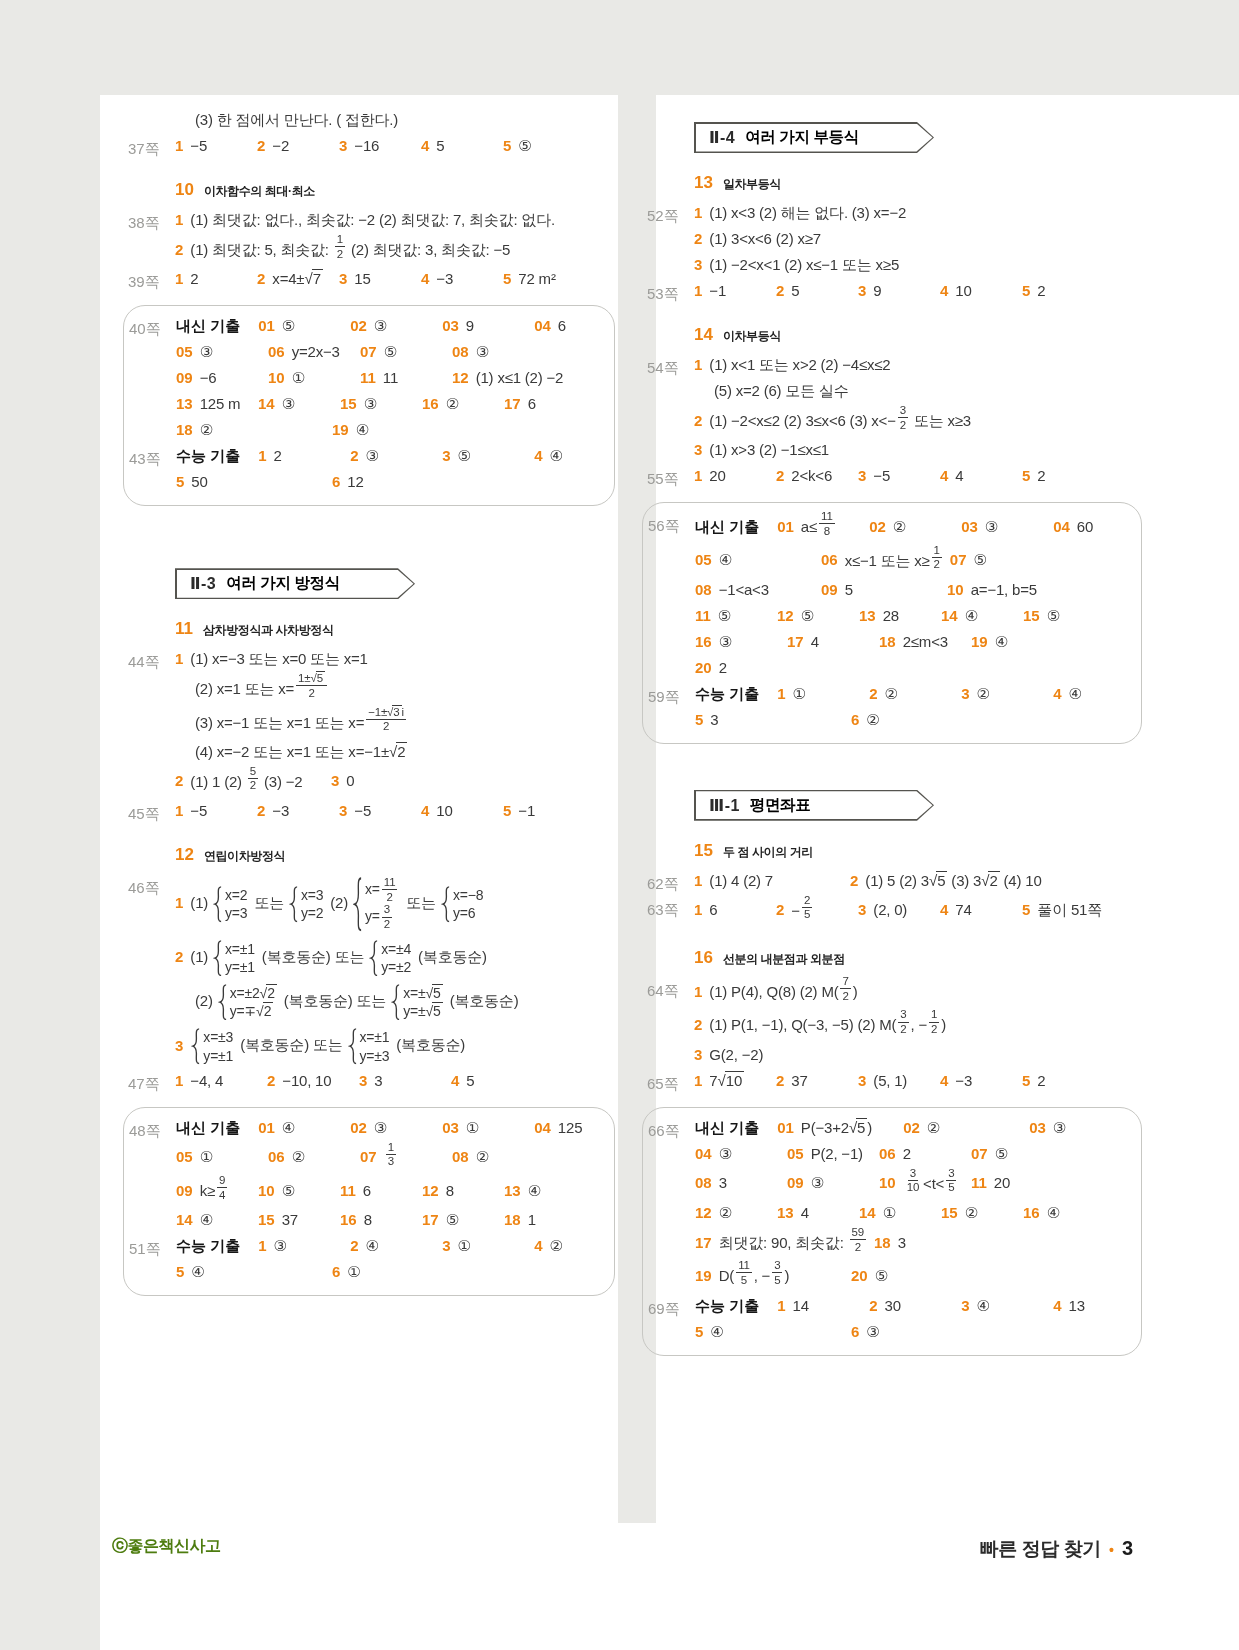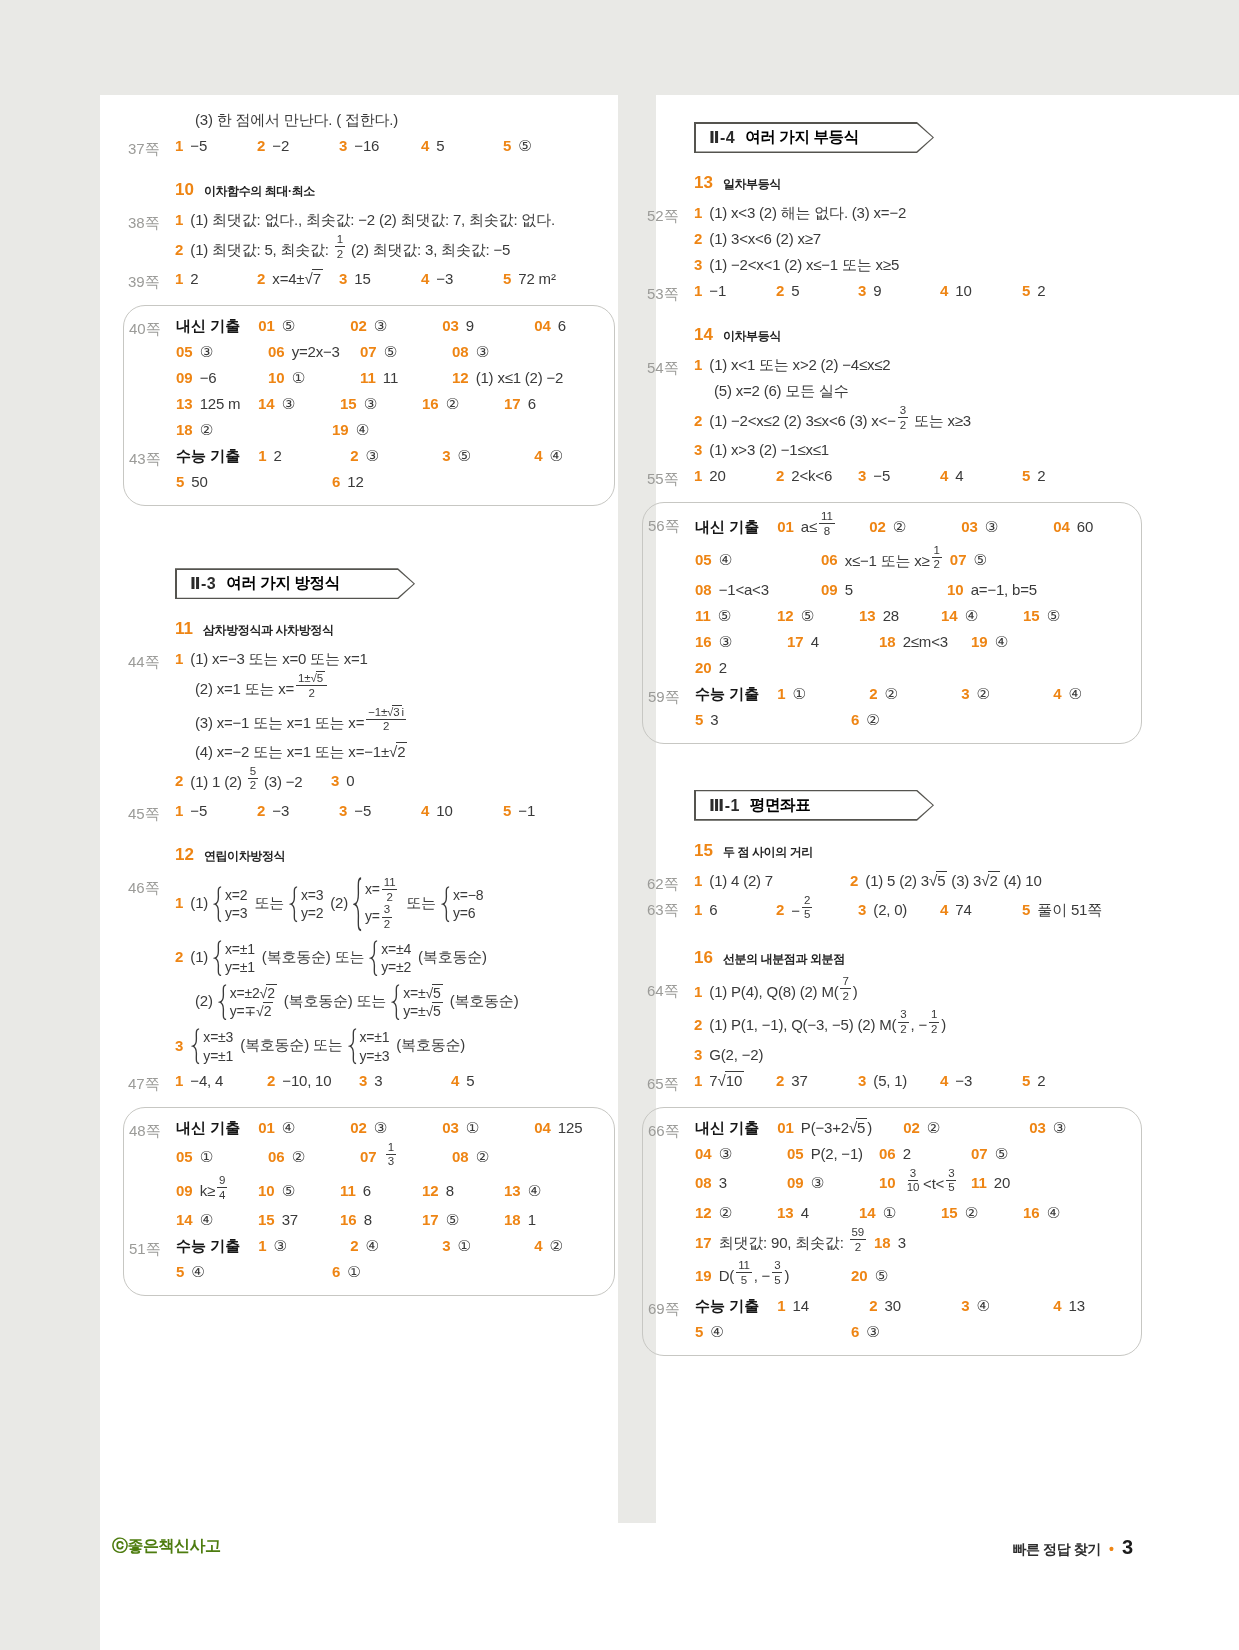--- a/index.html
+++ b/index.html
@@ -66,21 +66,21 @@
   .rt{white-space:nowrap;}
   .rt .rs{letter-spacing:-1px;}
   .rt .rd{border-top:1.1px solid currentColor;padding:0 2px 0 1px;}
   .sys{display:inline-flex;align-items:center;vertical-align:middle;margin:1px 3px 1px 1px;}
   .sys .br{align-self:stretch;width:9px;min-height:30px;margin-right:3px;}
   .sys .st{display:flex;flex-direction:column;justify-content:center;font-size:14px;line-height:1.3;align-items:flex-start;}
 
   
   .footer-brand{position:absolute;left:112px;top:1536px;font-weight:700;font-size:16px;color:#4d7c0f;letter-spacing:-0.5px;}
   .footer-right{position:absolute;right:106px;top:1536px;display:flex;align-items:baseline;gap:8px;}
-  .footer-label{font-weight:700;color:#2b2b2b;font-size:14px;letter-spacing:-0.4px;}
+  .footer-label{font-weight:700;color:#2b2b2b;font-size:19px;letter-spacing:-0.4px;}
   .footer-bullet{color:#ee8514;font-size:14px;font-weight:700;}
   .footer-page{font-weight:700;color:#1c1c1c;font-size:20px;}
 </style>
 </head>
 <body>
 
 <div class="sheet"></div>
 <div class="center-band"></div>
 
 <div class="col" id="col-left">

